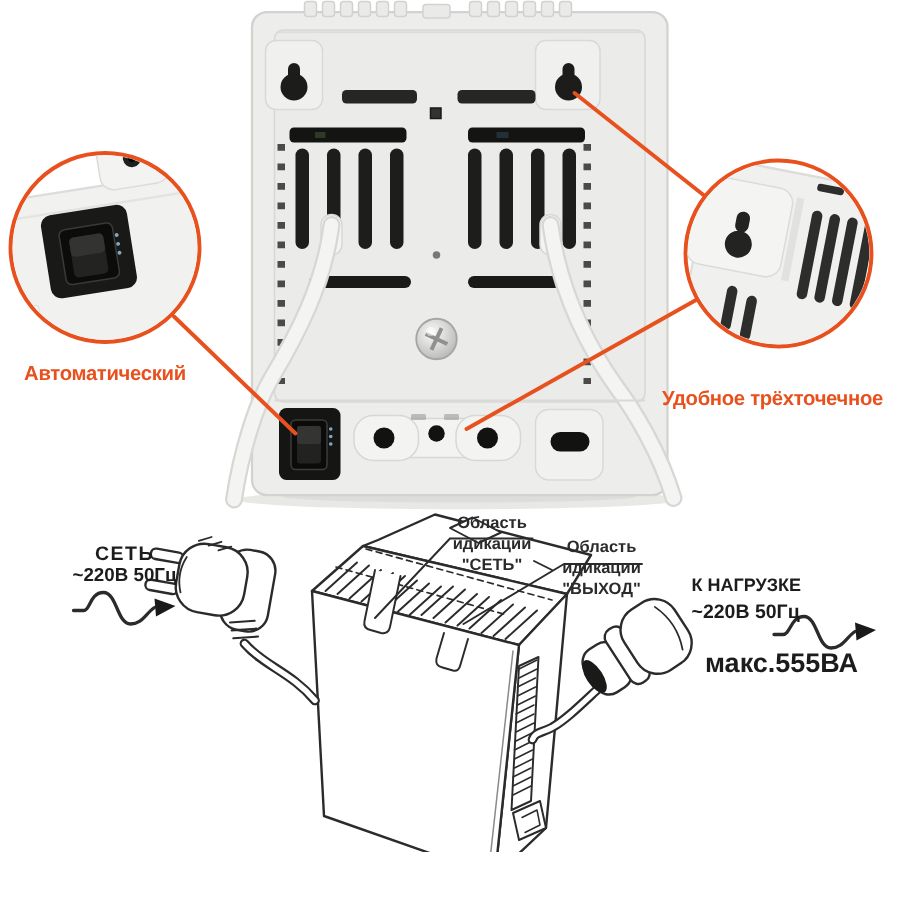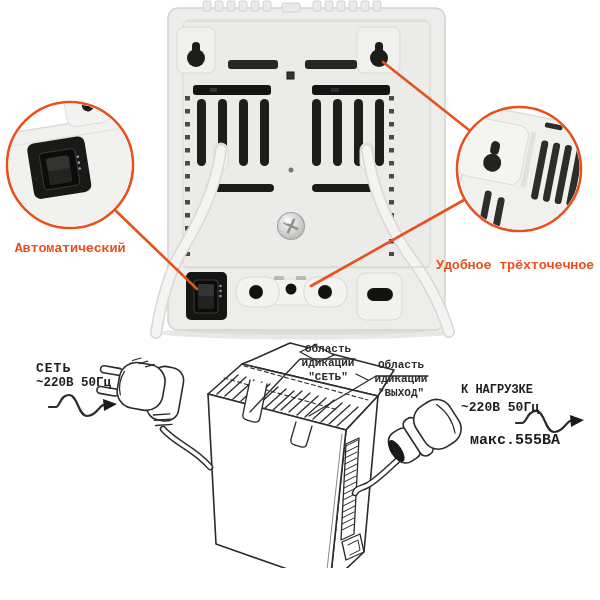--- a/index.html
+++ b/index.html
@@ -1,34 +1,34 @@
 <!DOCTYPE html>
 <html><head>
 <meta charset="utf-8">
 <style>
   html,body{margin:0;padding:0;background:#fff;}
   .stage{position:relative;width:600px;height:568px;background:#fff;overflow:hidden;
-         font-family:Liberation Mono, monospace;}
+         font-family:Liberation Sans, sans-serif;}
   .stage svg{position:absolute;left:0;}
   #top-svg{top:0;}
   #bottom-svg{top:330px;}
   .label{position:absolute;font-weight:bold;margin:0;}
   .lbl-orange{color:#E8511E;font-size:13.5px;line-height:20px;text-align:center;letter-spacing:-0.2px;}
   #label-fuse{left:4px;top:239px;width:132px;}
   #label-mount{left:433px;top:256px;width:164px;}
   .lbl-dark{color:#1c1c1c;}
-  #label-net{left:36px;top:362px;width:94px;line-height:14px;}
+  #label-net{left:36px;top:362px;width:94px;text-align:center;line-height:14px;}
   #label-net .t1{font-size:13px;letter-spacing:1px;}
   #label-net .t2{font-size:12.5px;}
   #label-ind1{left:293px;top:342px;width:70px;font-size:11px;line-height:14px;text-align:center;color:#2b2b2b;}
   #label-ind2{left:365px;top:358px;width:72px;font-size:11px;line-height:14px;text-align:center;color:#2b2b2b;}
   #label-out{left:461px;top:381px;width:140px;line-height:18px;}
   #label-out .t1{font-size:12px;}
   #label-out .t2{font-size:13px;}
-  #label-max{left:470px;top:432px;width:130px;font-size:15px;}
+  #label-max{left:470px;top:432px;width:130px;font-size:18px;}
 </style>
 </head>
 <body>
 
 <div class="stage">
 
   <svg id="top-svg" width="600" height="345" viewBox="0 0 600 345">
     <defs>
       <radialGradient id="screwGrad" cx="40%" cy="35%" r="75%">
         <stop offset="0" stop-color="#fafafa"></stop>

